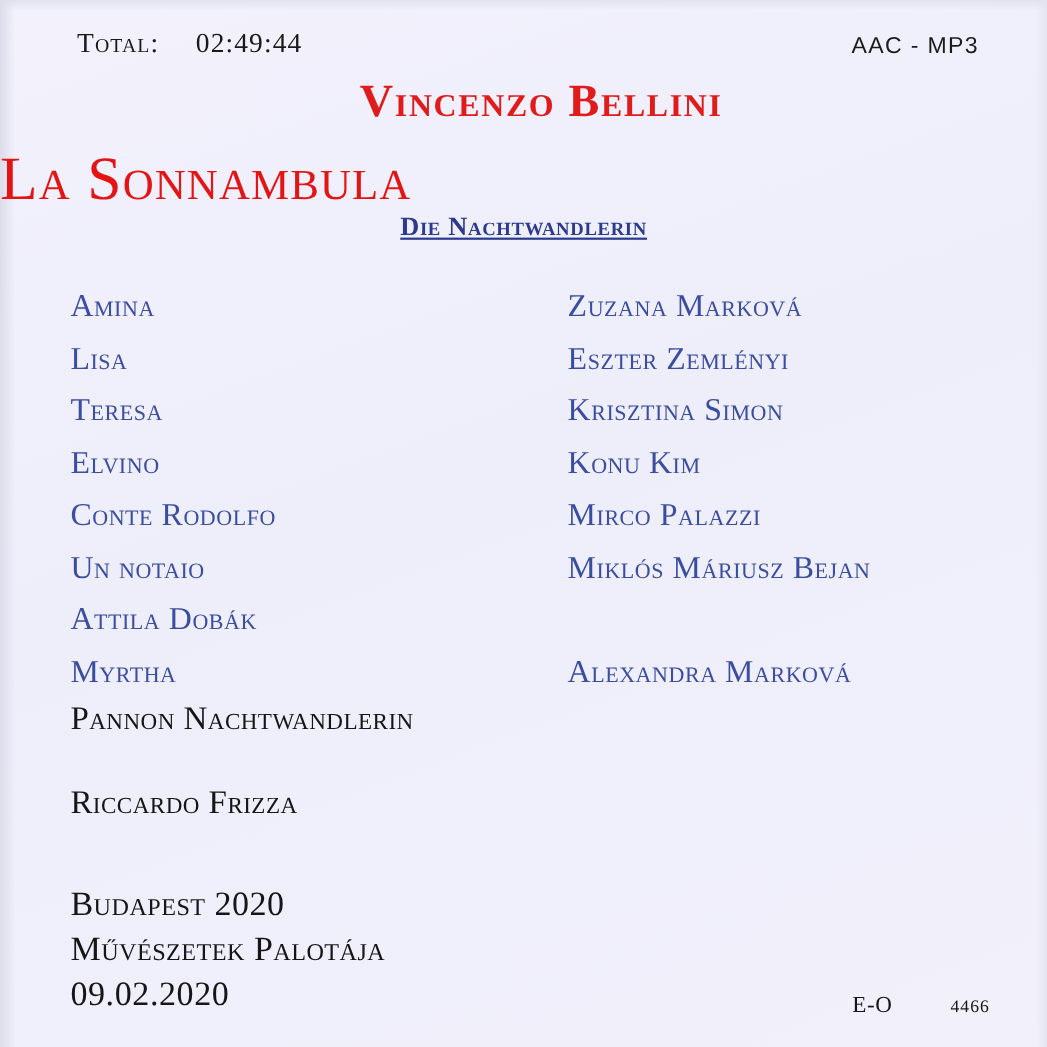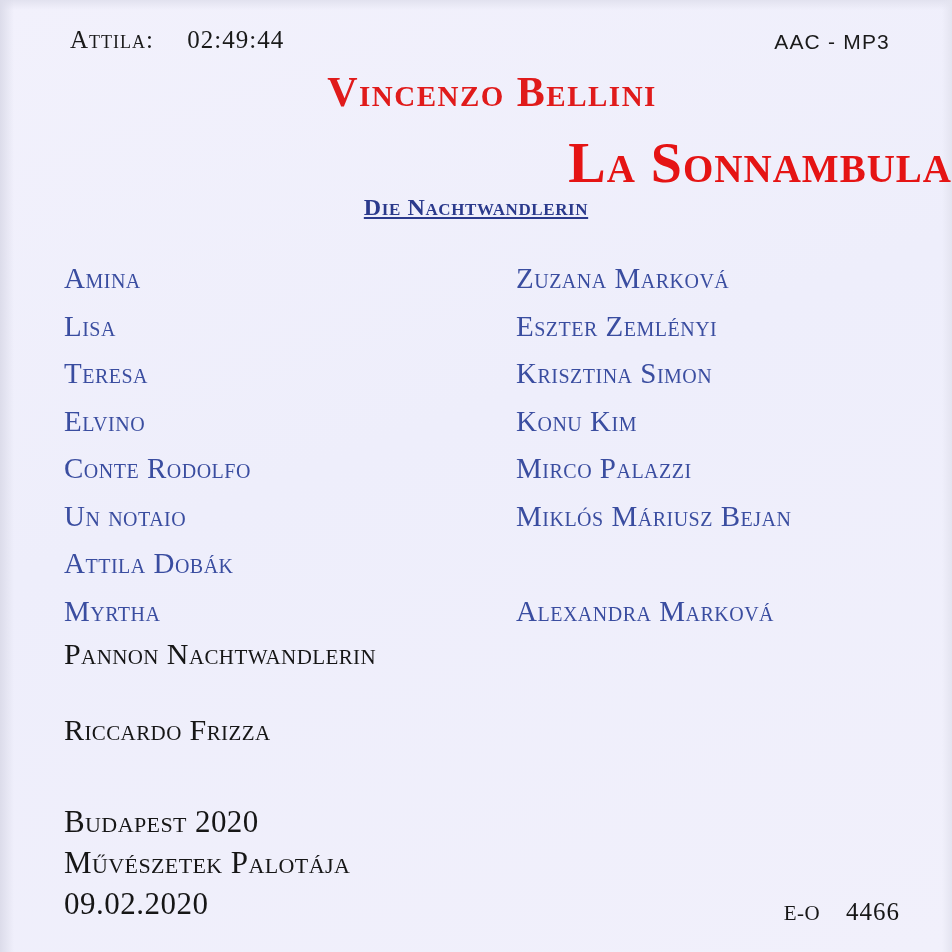--- a/index.html
+++ b/index.html
@@ -73,24 +73,24 @@
     font-size: 42px;
     font-weight: bold;
     font-variant: small-caps;
     letter-spacing: 1.5px;
     padding-left: 32px;
   }
   .opera-title {
     position: absolute;
     top: 131px;
     left: 0; right: 0;
-    text-align: right;
+    text-align: left;
     color: #e51414;
     font-size: 56px;
-    font-weight: bold;
+    font-weight: normal;
     font-variant: small-caps;
     letter-spacing: 1px;
   }
   .subtitle {
     position: absolute;
     top: 194px;
     left: 0; right: 0;
     text-align: center;
     color: #2b3a8c;
     font-size: 24px;
@@ -165,32 +165,32 @@
   .catalog {
     position: absolute;
     right: 52px;
     bottom: 26px;
     color: #161616;
     font-size: 21px;
     font-variant: small-caps;
     letter-spacing: 0.5px;
     white-space: nowrap;
   }
-  .catalog .code { margin-left: 20px; font-size: 25px; letter-spacing: 1px; }
+  .catalog .code { margin-left: 47px; font-size: 16px; letter-spacing: 1px; }
 </style>
 </head>
 <body>
 
 <div class="page">
   <div class="edge-top"></div>
   <div class="edge-left"></div>
   <div class="edge-right"></div>
 
   <div class="total">
-    <span class="label">Attila:</span>
+    <span class="label">Total:</span>
     <span class="value">02:49:44</span>
   </div>
 
   <div class="format">AAC - MP3</div>
 
   <div class="composer">Vincenzo Bellini</div>
   <div class="opera-title">La Sonnambula</div>
   <div class="subtitle">Die Nachtwandlerin</div>
 
   <div class="cast">

